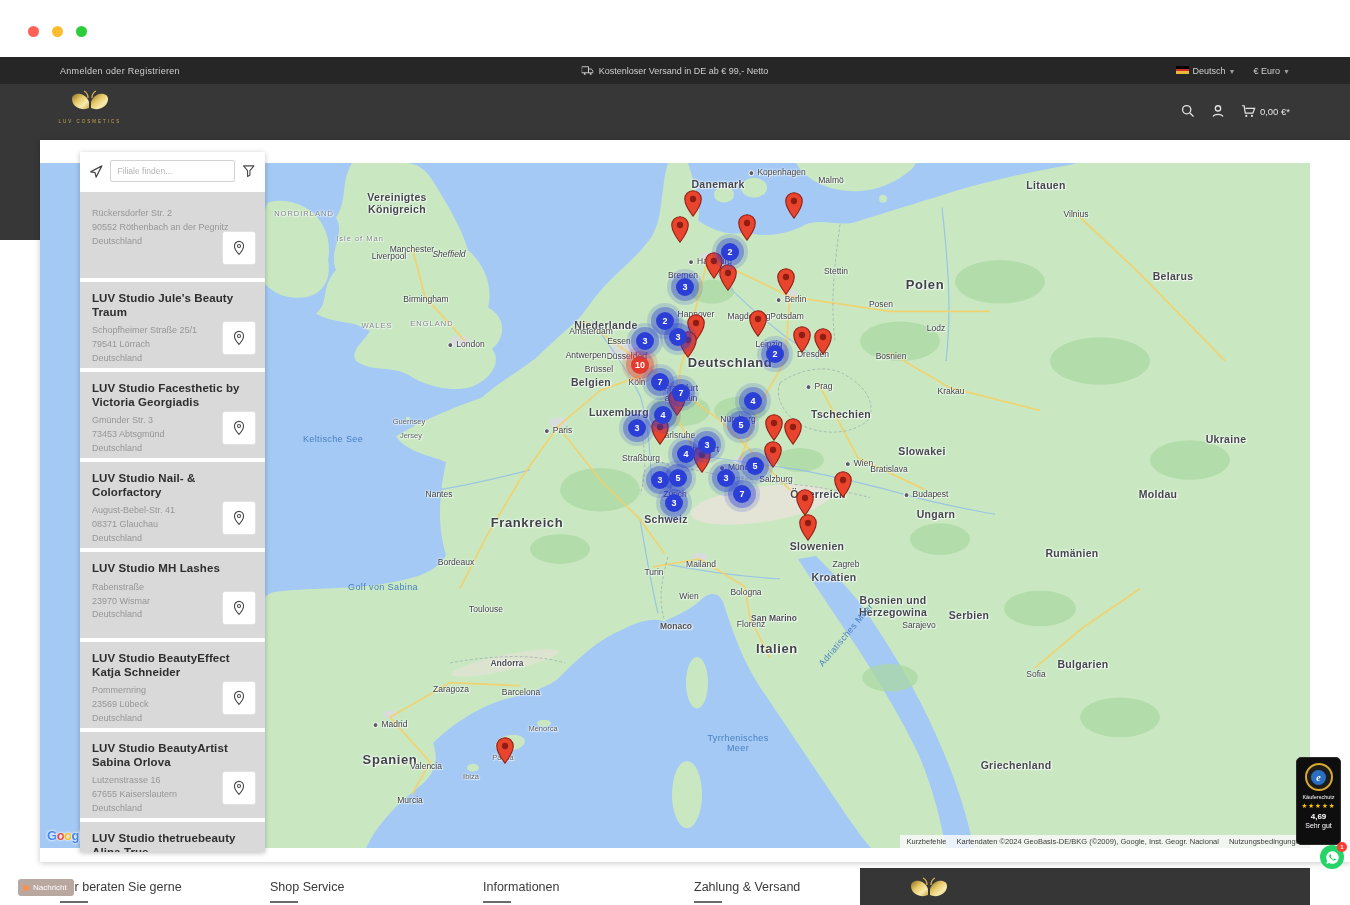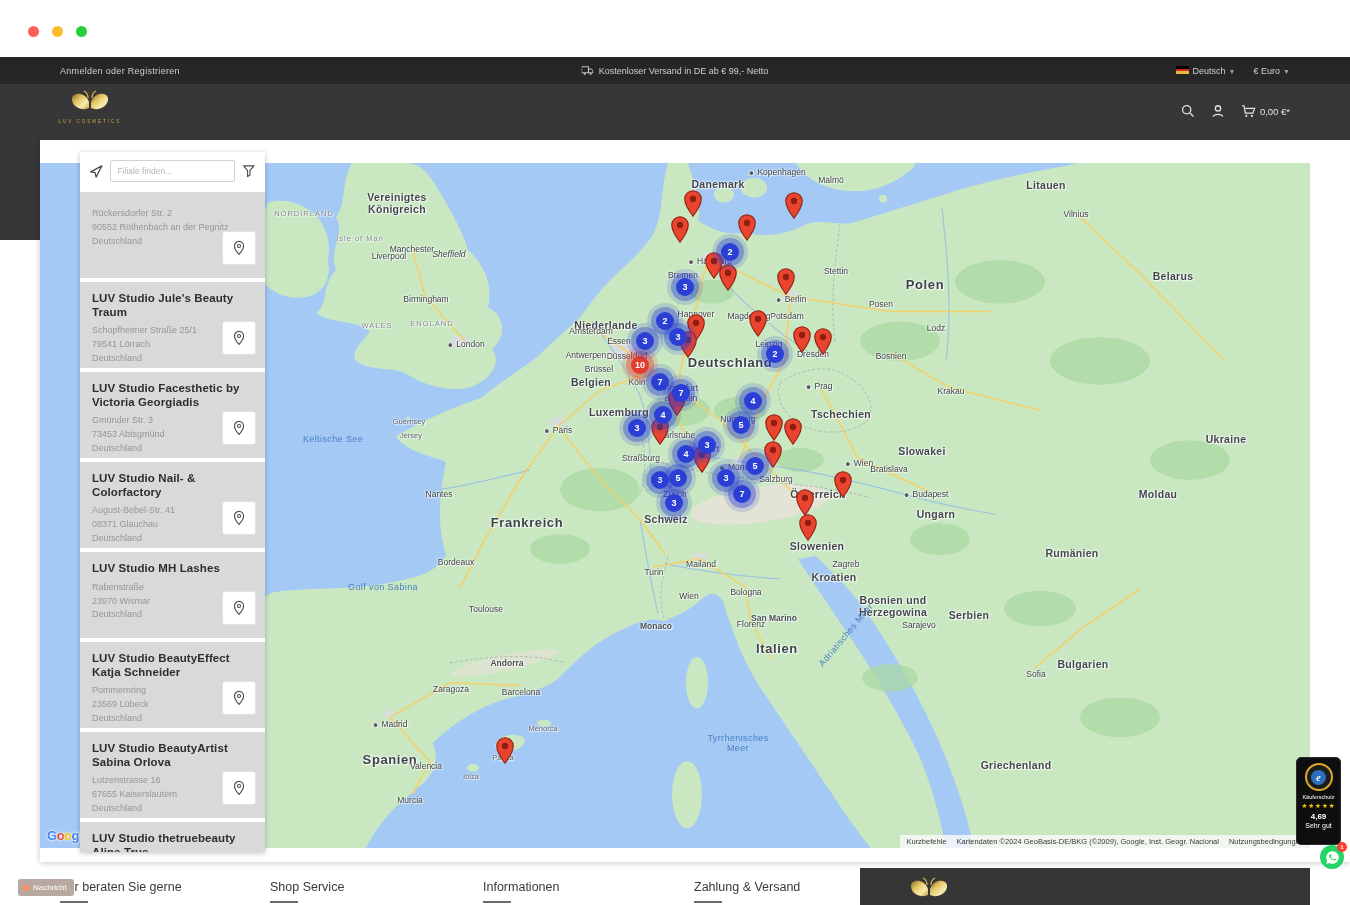--- a/index.html
+++ b/index.html
@@ -285,21 +285,21 @@
         <div class="mlabel k-country" style="left: 929px; top: 452px;">Serbien</div>
         <div class="mlabel k-country" style="left: 853px; top: 443px;">Bosnien und
 Herzegowina</div>
         <div class="mlabel k-country" style="left: 1032px; top: 390px;">Rumänien</div>
         <div class="mlabel k-country" style="left: 1043px; top: 501px;">Bulgarien</div>
         <div class="mlabel k-country" style="left: 1118px; top: 331px;">Moldau</div>
         <div class="mlabel k-country" style="left: 1186px; top: 276px;">Ukraine</div>
         <div class="mlabel k-country" style="left: 1101px; top: 113px; margin-left: 32px;">Belarus</div>
         <div class="mlabel k-country" style="left: 1006px; top: 22px;">Litauen</div>
         <div class="mlabel k-country" style="left: 976px; top: 602px;">Griechenland</div>
-        <div class="mlabel k-country-sm" style="left: 616px; top: 464px;">Monaco</div>
+        <div class="mlabel k-country-sm" style="left: 636px; top: 464px;">Monaco</div>
         <div class="mlabel k-country-sm" style="left: 467px; top: 501px;">Andorra</div>
         <div class="mlabel k-country-sm" style="left: 734px; top: 456px;">San Marino</div>
         <div class="mlabel k-region" style="left: 392px; top: 161px;">ENGLAND</div>
         <div class="mlabel k-region" style="left: 337px; top: 163px;">WALES</div>
         <div class="mlabel k-region" style="left: 264px; top: 51px;">NORDIRLAND</div>
         <div class="mlabel k-region" style="left: 320px; top: 76px;">Isle of Man</div>
         <div class="mlabel k-city" style="left: 670px; top: 99px;"><span class="cdot"></span>Hamburg</div>
         <div class="mlabel k-city" style="left: 751px; top: 137px;"><span class="cdot"></span>Berlin</div>
         <div class="mlabel k-city" style="left: 701px; top: 305px;"><span class="cdot"></span>München</div>
         <div class="mlabel k-city" style="left: 350px; top: 562px;"><span class="cdot"></span>Madrid</div>

